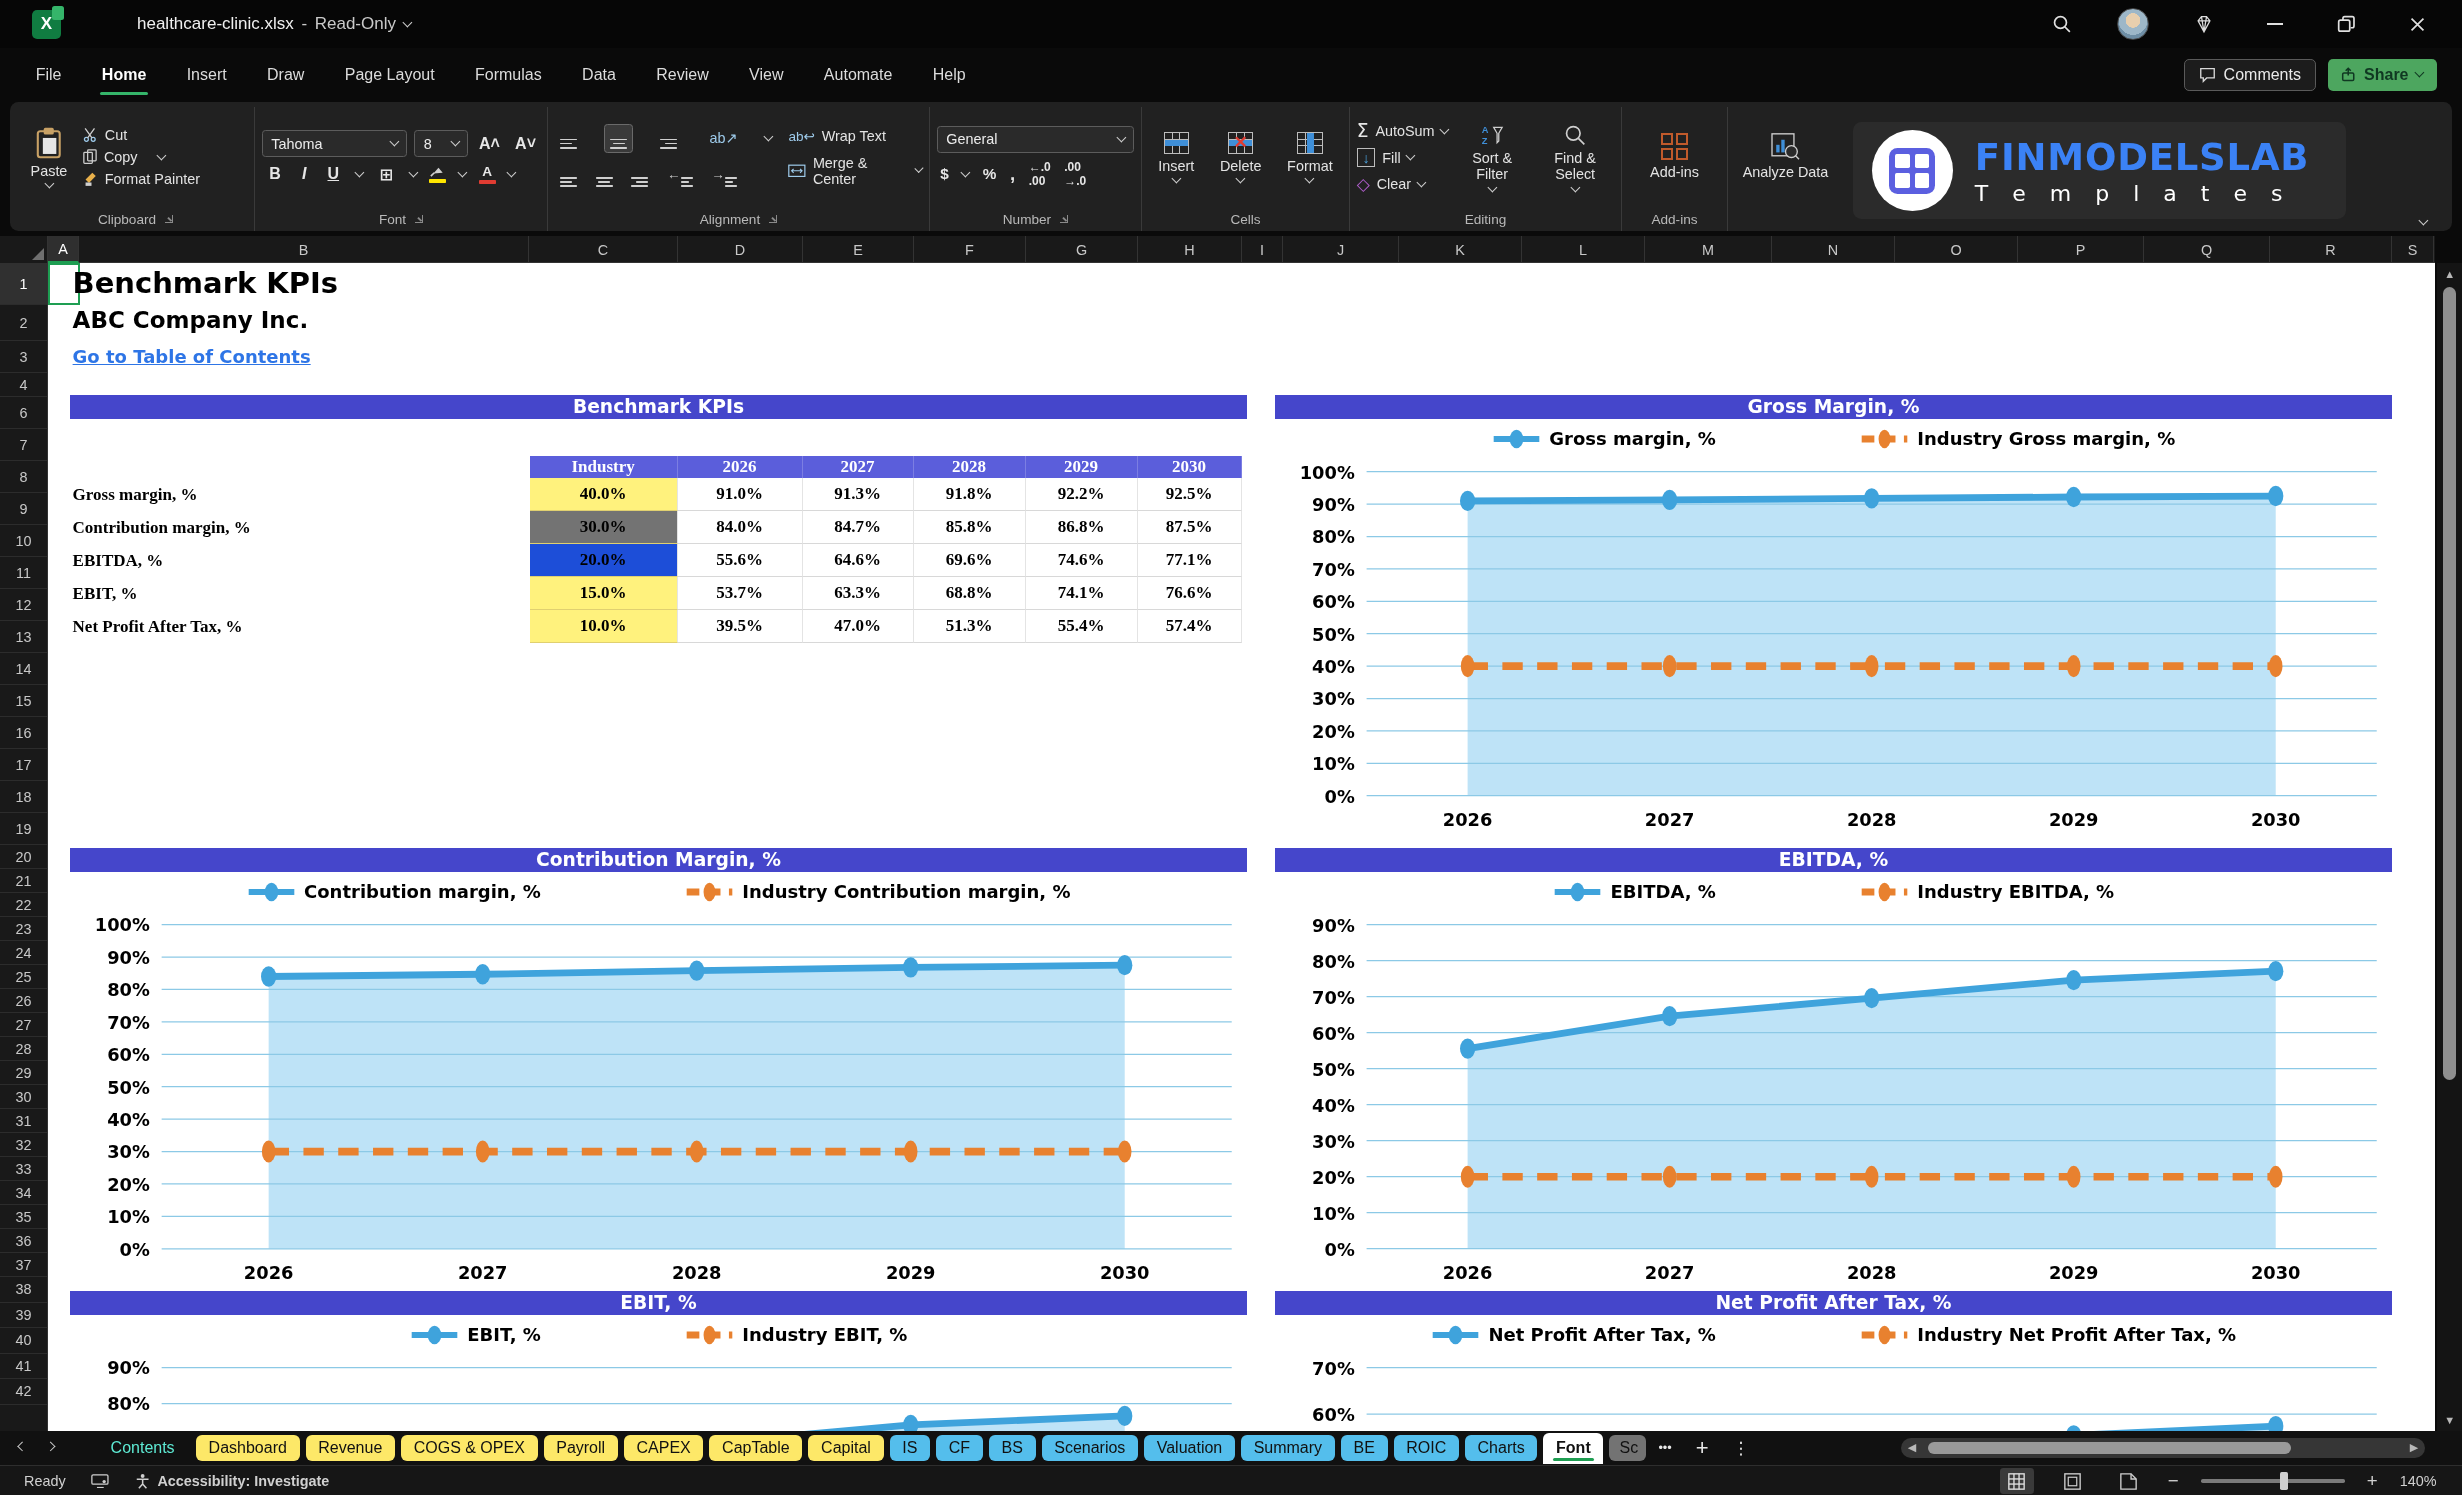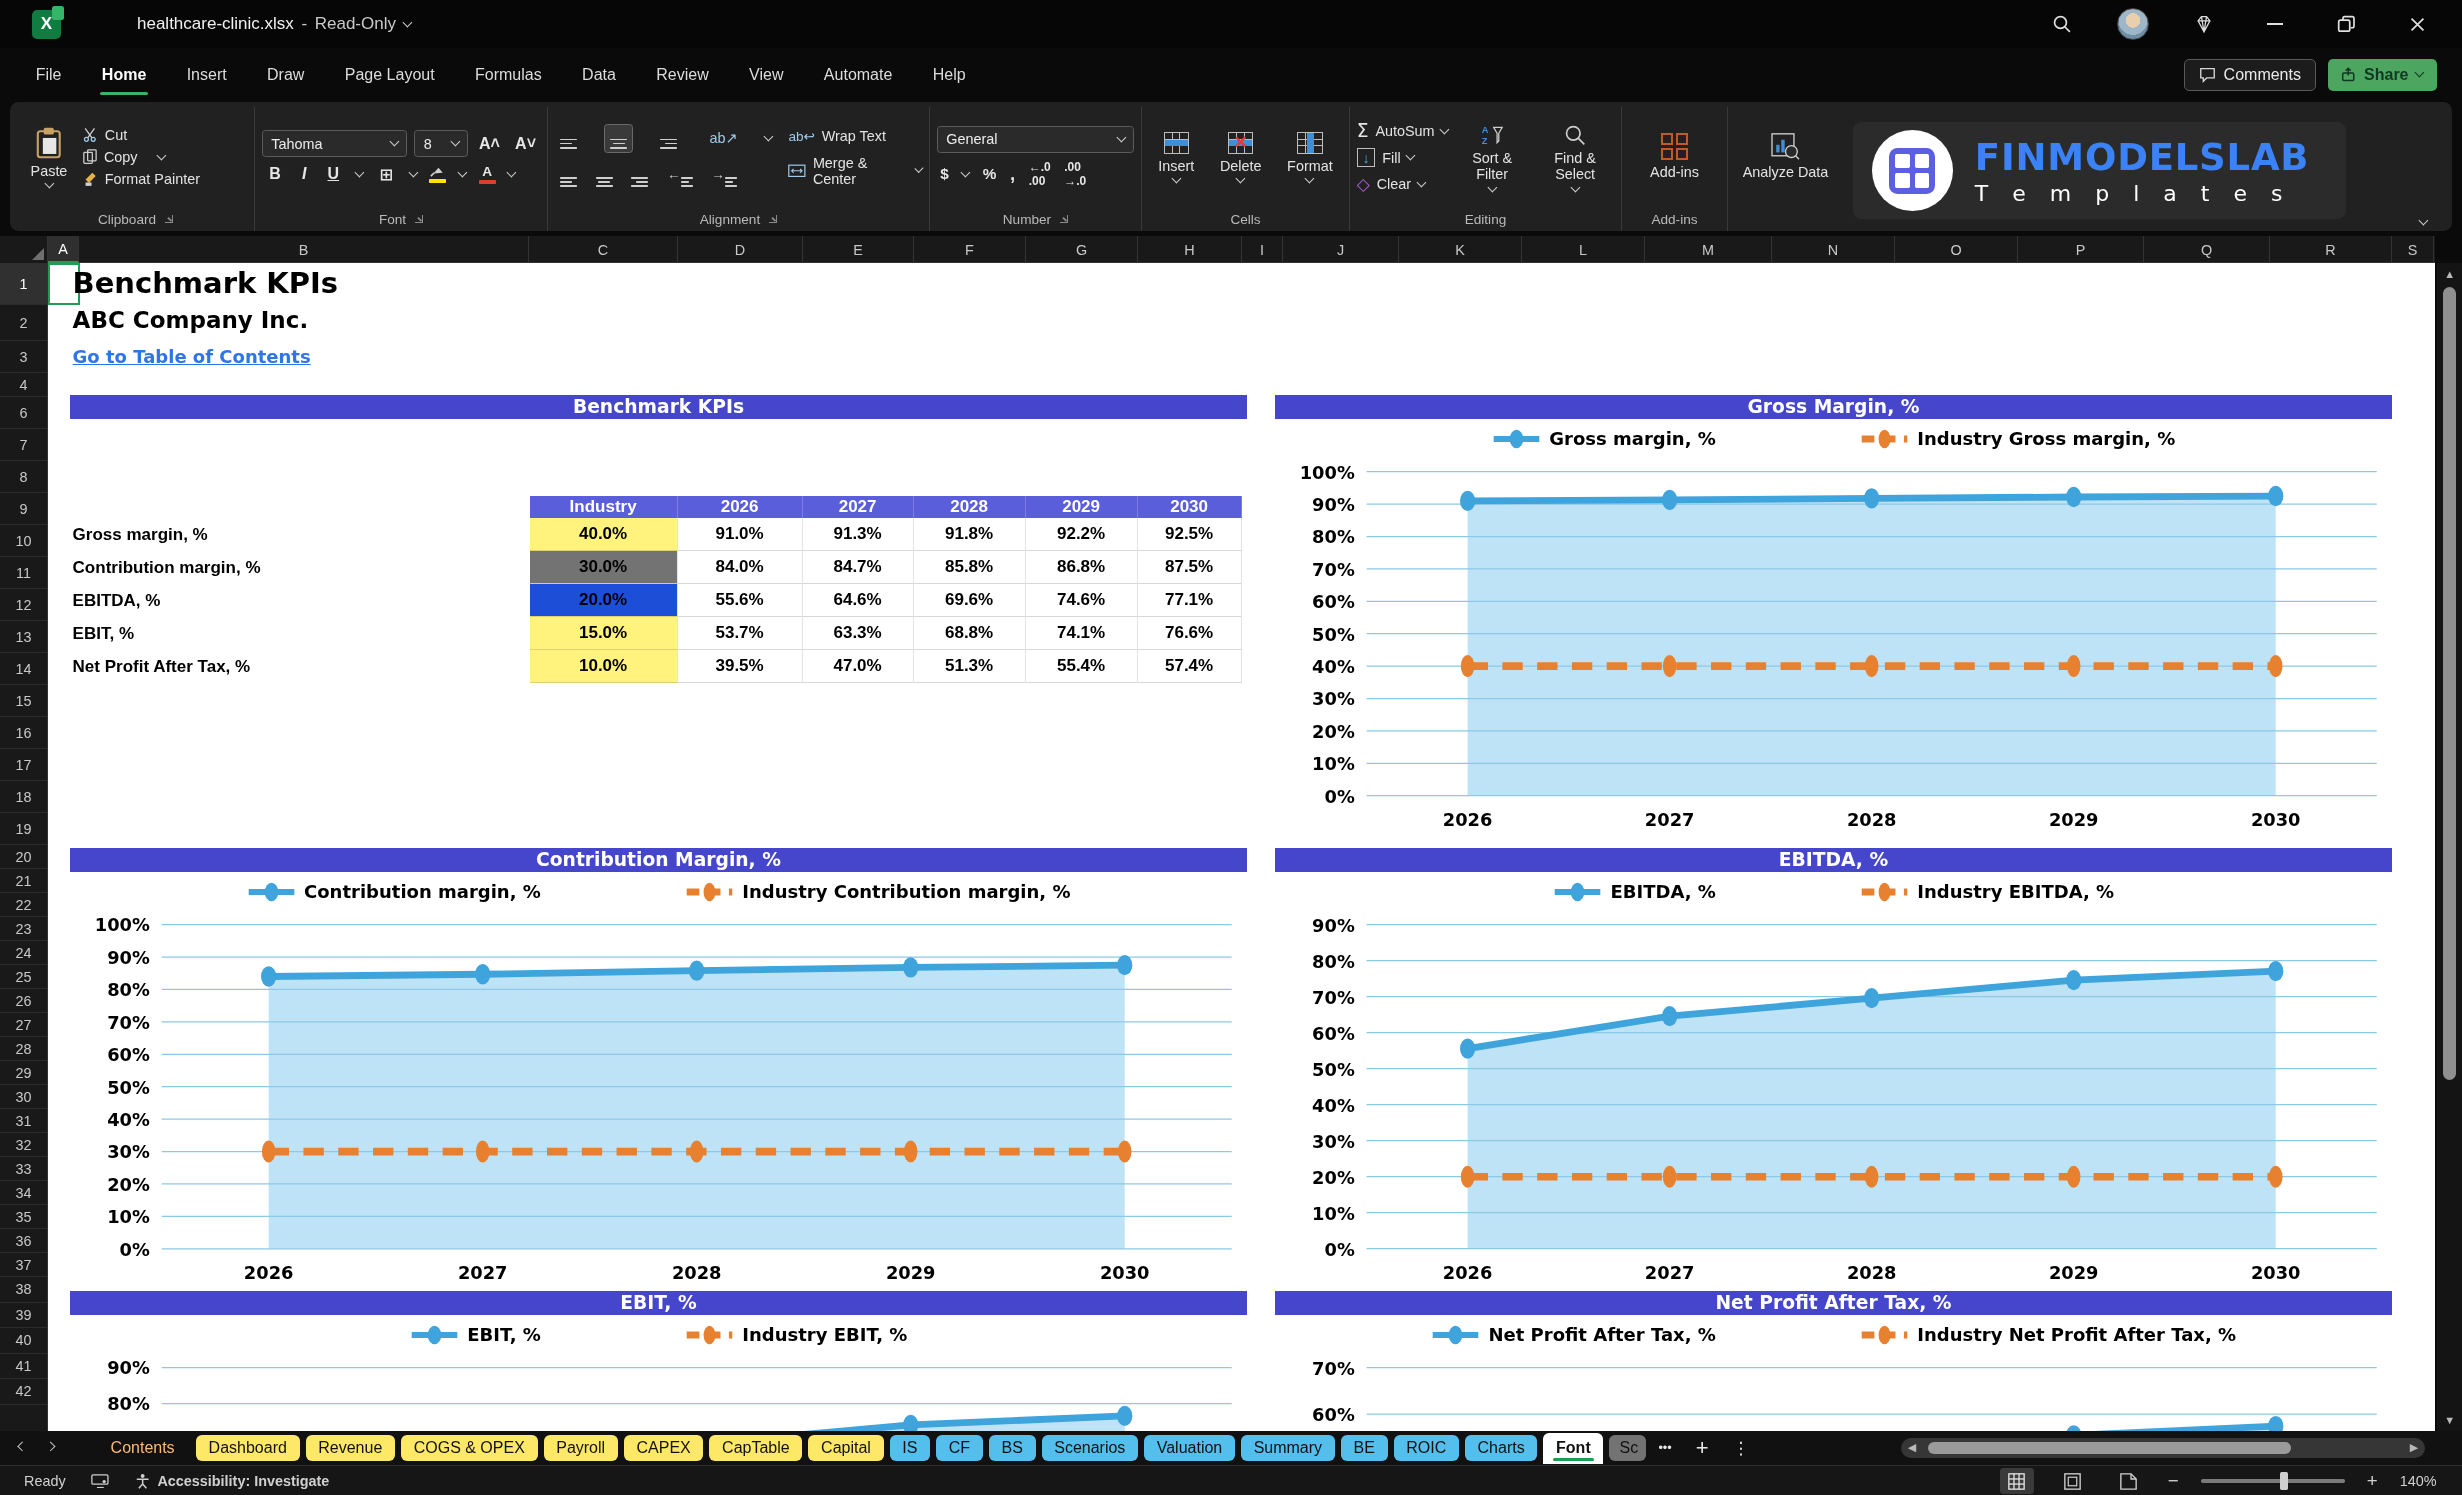--- a/index.html
+++ b/index.html
@@ -94,41 +94,41 @@
   #a1sel { position:absolute; left:0; top:0; width:32px; height:42px; border:2.1px solid #1E9E52; }
 
   
   .abs { position:absolute; }
   #page-title { font-size:29px; font-weight:800; color:#000; }
   #company { font-size:23px; font-weight:bold; color:#000; }
   #toc-link { font-size:18px; font-weight:bold; text-decoration:underline; }
   .banner { height:24px; line-height:24px; text-align:center; color:#fff; font-weight:bold; font-size:18.7px; font-family:"DejaVu Sans", sans-serif; }
 
   
-  #kpi-table { font-family:Liberation Sans, sans-serif;margin-top:40px; }
+  #kpi-table { font-family:Liberation Serif, serif; }
   .trow { display:flex; }
   .tcell { display:flex; align-items:center; justify-content:center; font-size:17px; font-weight:bold; color:#000; }
   .tcell.hdr { color:#fff; height:22px; border-right:0.8px solid #7c7ee2; }
   .tcell.lbl { justify-content:flex-start; }
   .tcell.val { border-bottom:0.8px solid #d8d8d8; border-right:0.8px solid #e4e4e4; background:#fff; }
   .tcell.ind { border-bottom:0.8px solid #e0d070; }
 
   
   .chart { position:absolute; }
   .c-legend { height:39px; display:flex; align-items:center; justify-content:center; gap:144px; background:#fff; }
   .leg { display:flex; align-items:center; gap:8.5px; font-family:"DejaVu Sans", sans-serif; font-weight:bold; font-size:18px; color:#000; }
   .ax { font-family:"DejaVu Sans", sans-serif; font-weight:bold; font-size:21px; fill:#000; }
 
   
   #tabbar { position:absolute; left:0; top:1431px; width:100%; height:34px; background:#111; display:flex; align-items:center; }
   .tnav { margin-left:18.7px; display:flex; gap:22px; align-items:center; }
   .chv-l { transform:rotate(135deg); } .chv-r { transform:rotate(-45deg); }
   #tabs { display:flex; align-items:center; gap:6px; margin-left:41px; height:100%; }
   .stab { height:25.5px; border-radius:6px; display:flex; align-items:center; padding:0 12.7px; font-size:16px; color:#111; white-space:nowrap; position:relative; }
-  .stab.plain { background:none; color:#fdba74; padding:0 15.3px; }
+  .stab.plain { background:none; color:#5eead4; padding:0 15.3px; }
   .stab.yellow { background:#FDE868; }
   .stab.blue { background:#54BEEC; }
   .stab.active { background:#fff; font-weight:bold; height:31px; border-radius:6px 6px 0 0; }
   .stab.active::after { content:""; position:absolute; left:16%; right:16%; bottom:2.5px; height:3.4px; border-radius:1.7px; background:#1E9E52; }
   .stab.bluepartial { background:#737373; width:37px; overflow:hidden; padding:0 0 0 10.2px; }
   .tmisc { color:#e8e8e8; font-size:17px; margin-left:12px; display:flex; gap:24px; align-items:center; }
   #hscroll { position:absolute; left:1901px; top:6.8px; width:524px; height:20.4px; background:#363636; border-radius:10.2px; display:flex; align-items:center; }
   #hscroll .arr { color:#b8b8b8; font-size:11px; width:22px; text-align:center; }
   #hthumb { position:absolute; left:27px; width:363px; height:12px; top:4.2px; background:#9a9a9a; border-radius:6px; }
 

